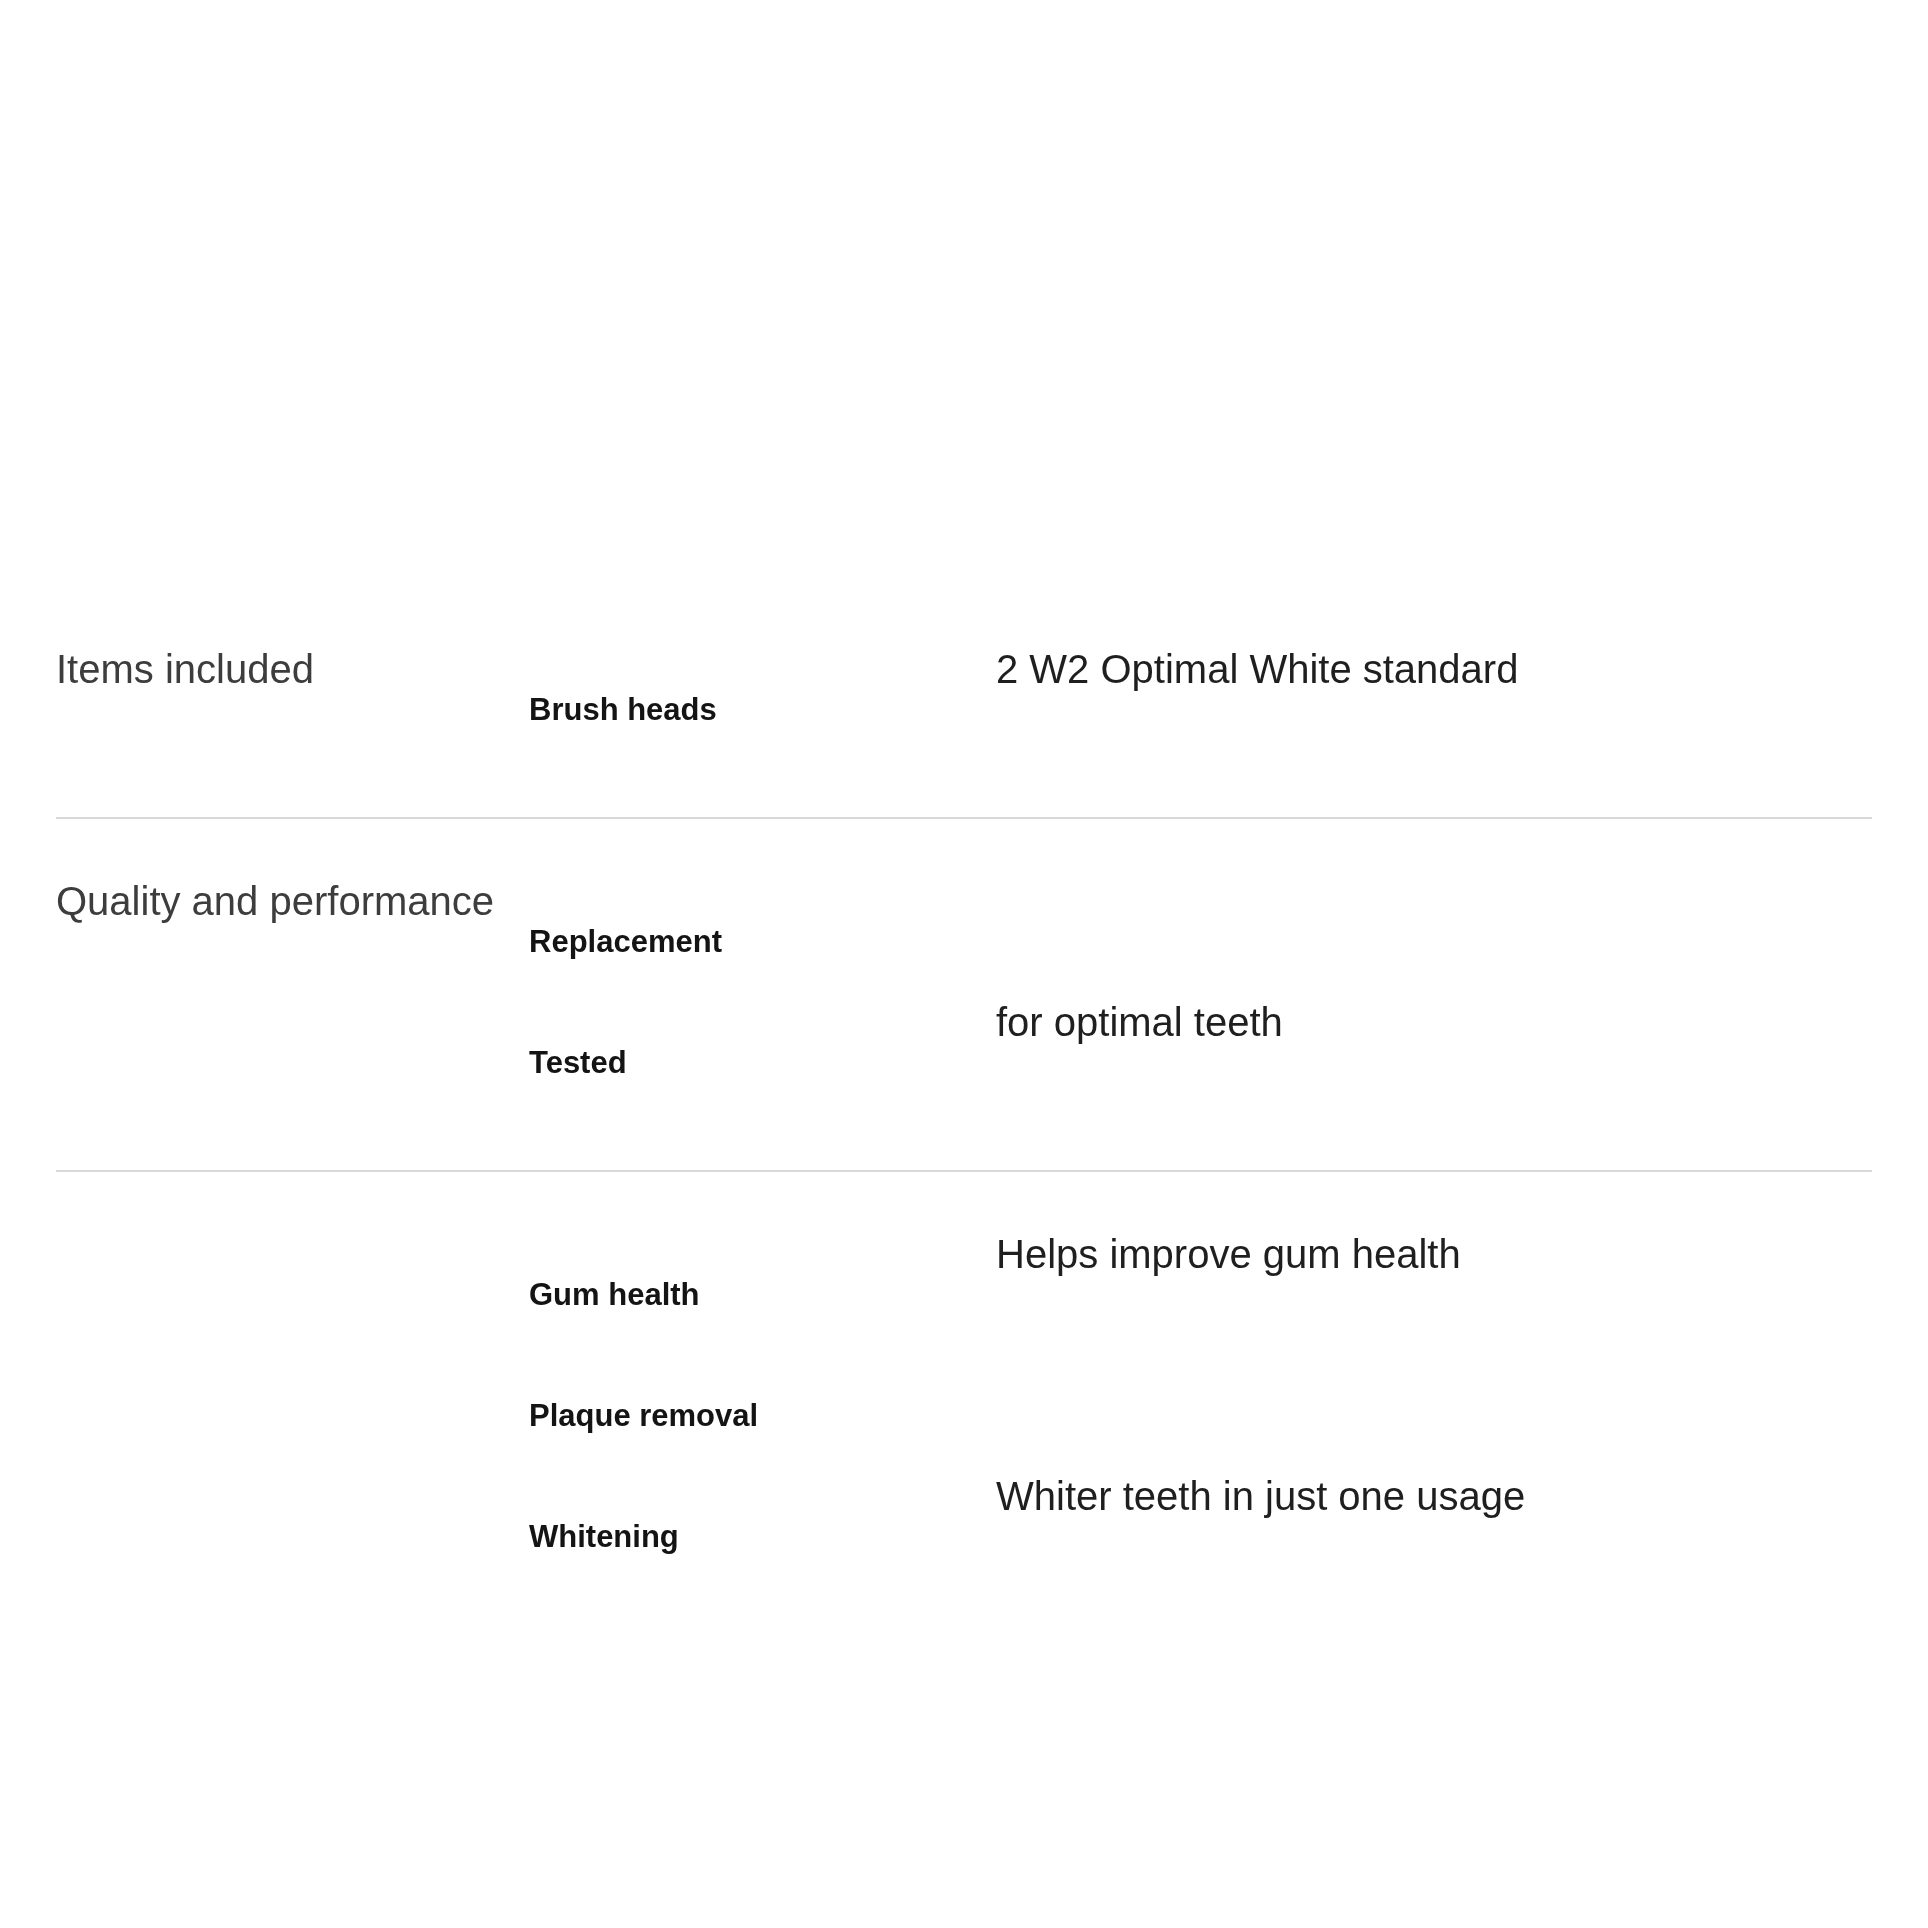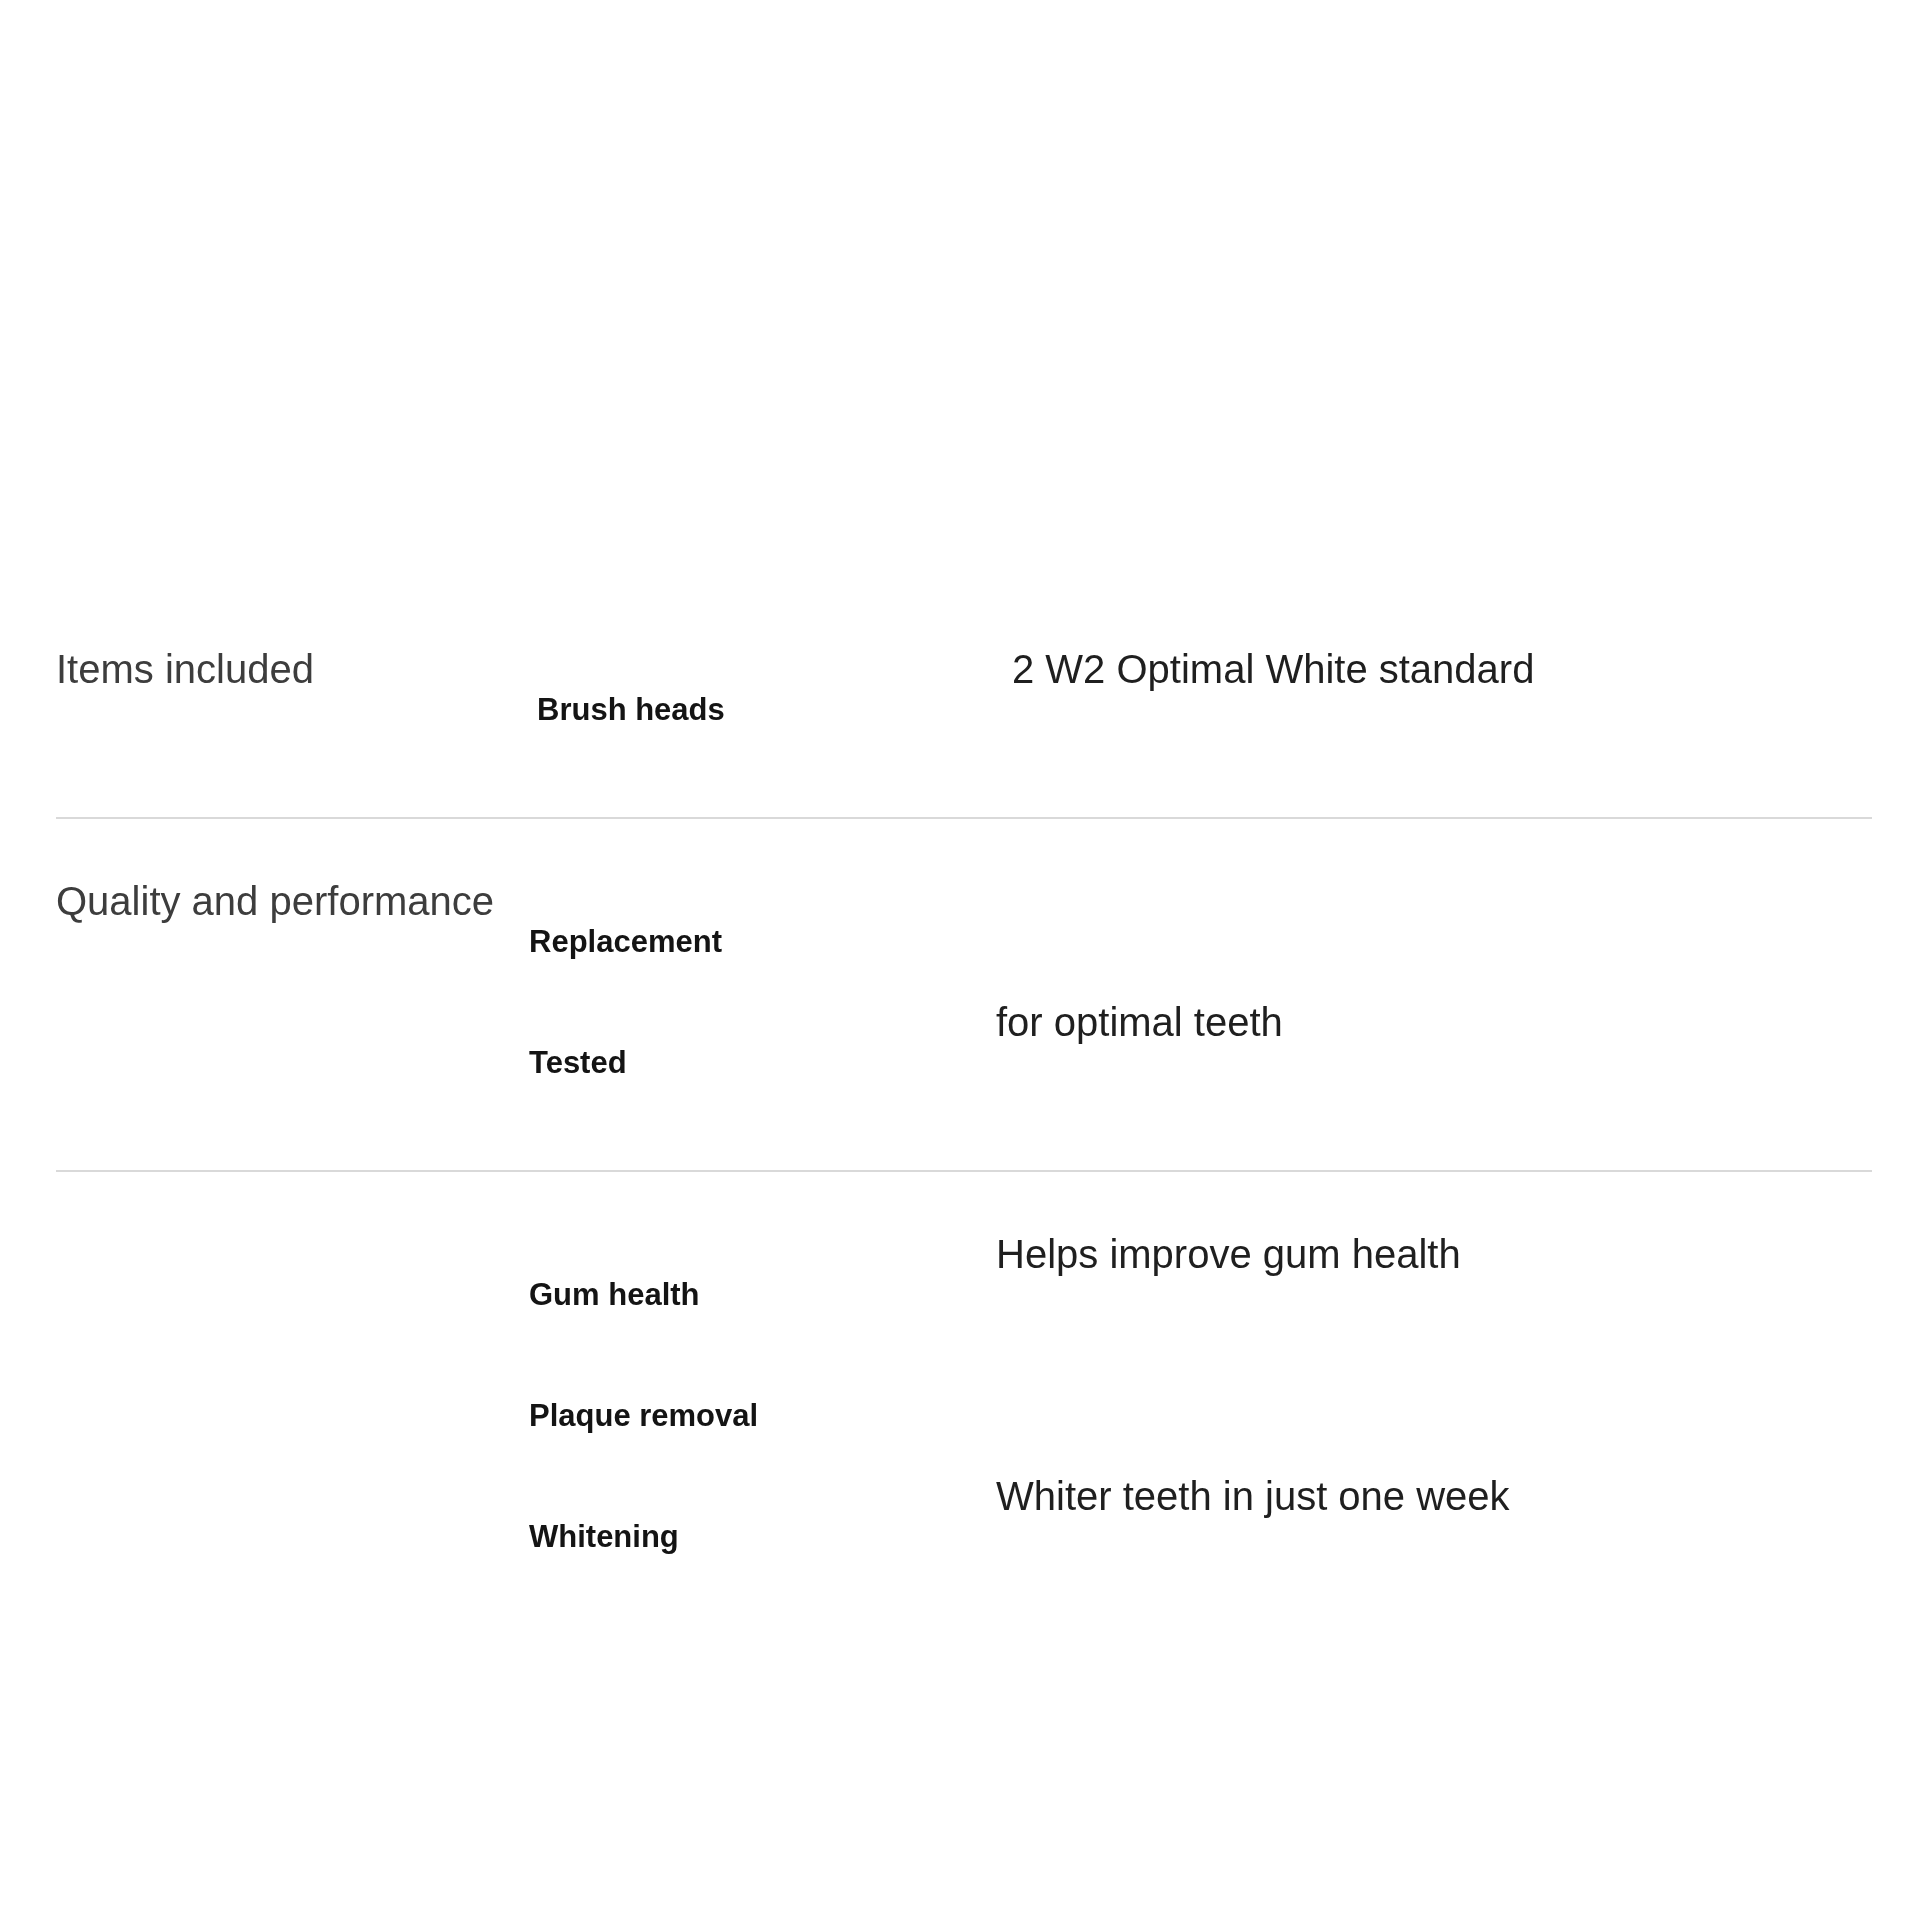--- a/index.html
+++ b/index.html
@@ -23,21 +23,20 @@
   }
   .spec-section{
     display:grid;
     grid-template-columns:473px 467px 1fr;
     grid-auto-flow:row;
     row-gap:40px;
     padding:62px 0 87px 0;
   }
   .spec-section--first{
     padding-top:0;
-    gap:8px;
   }
   .divider{
     height:1.9px;
     background:var(--divider);
   }
   .section-title{
     grid-column:1;
     grid-row:1;
     margin:0;
     font-size:40px;
@@ -84,17 +83,17 @@
     <div class="row-value">for optimal teeth</div>
   </section>
 
   <div class="divider"></div>
 
   <section class="spec-section">
     <div class="row-label">Gum health</div>
     <div class="row-value">Helps improve gum health</div>
     <div class="row-label">Plaque removal</div>
     <div class="row-label">Whitening</div>
-    <div class="row-value">Whiter teeth in just one week</div>
+    <div class="row-value">Whiter teeth in just one usage</div>
   </section>
 
 </main>
 
 
 </body></html>

